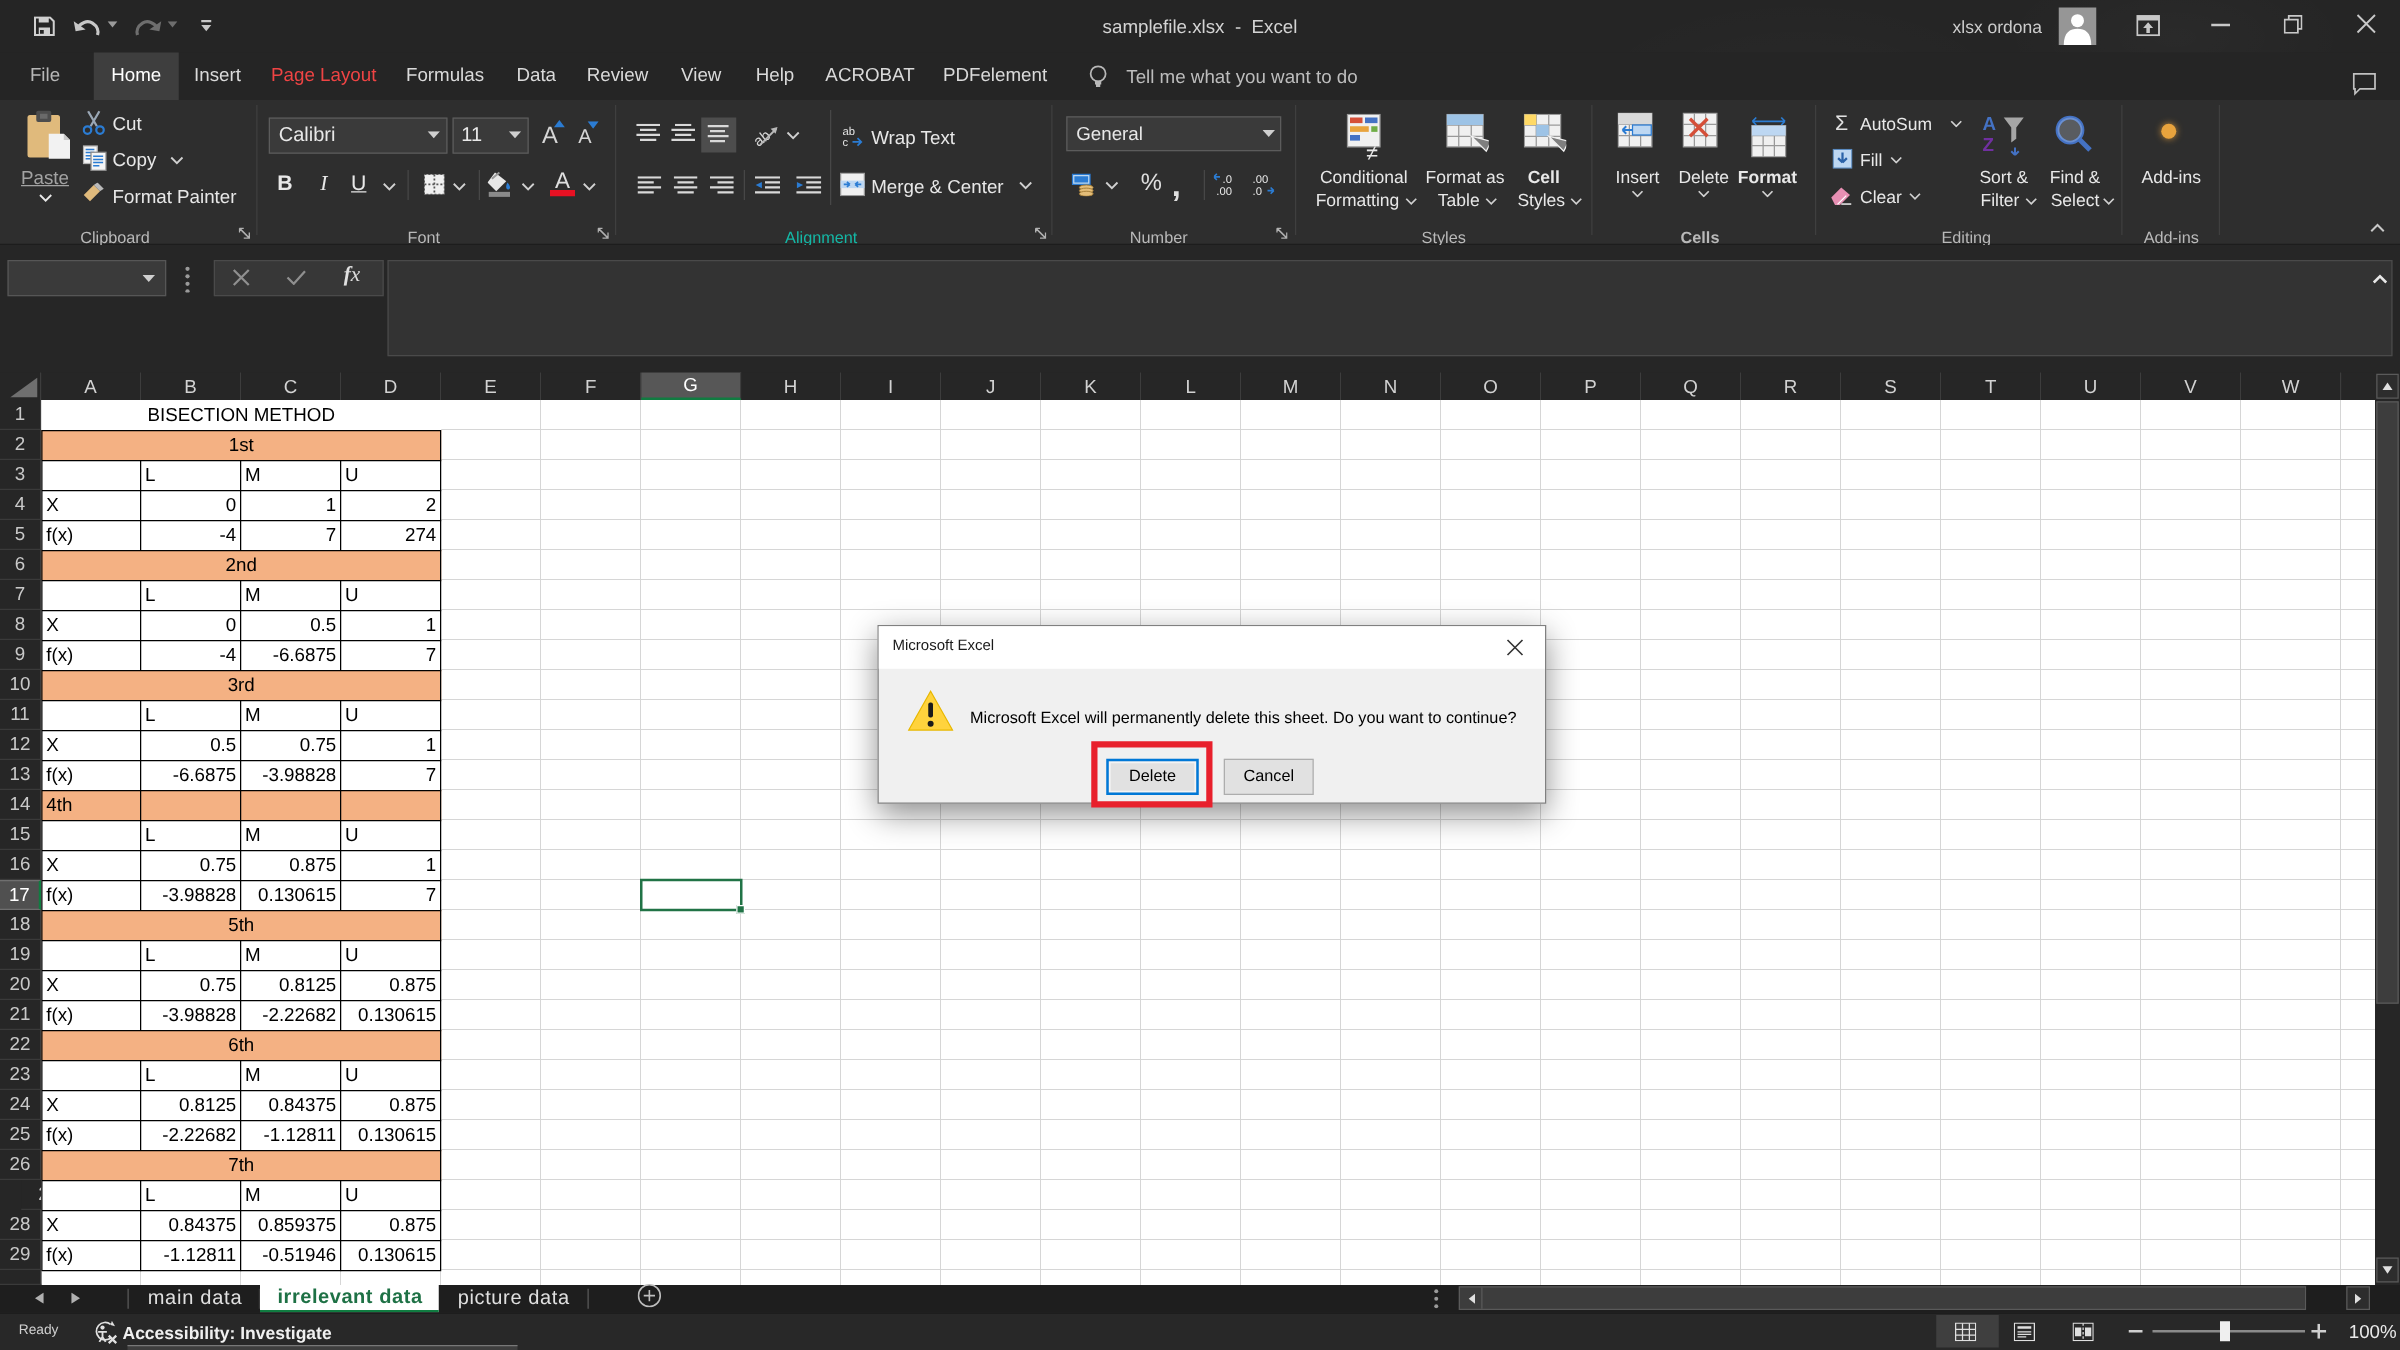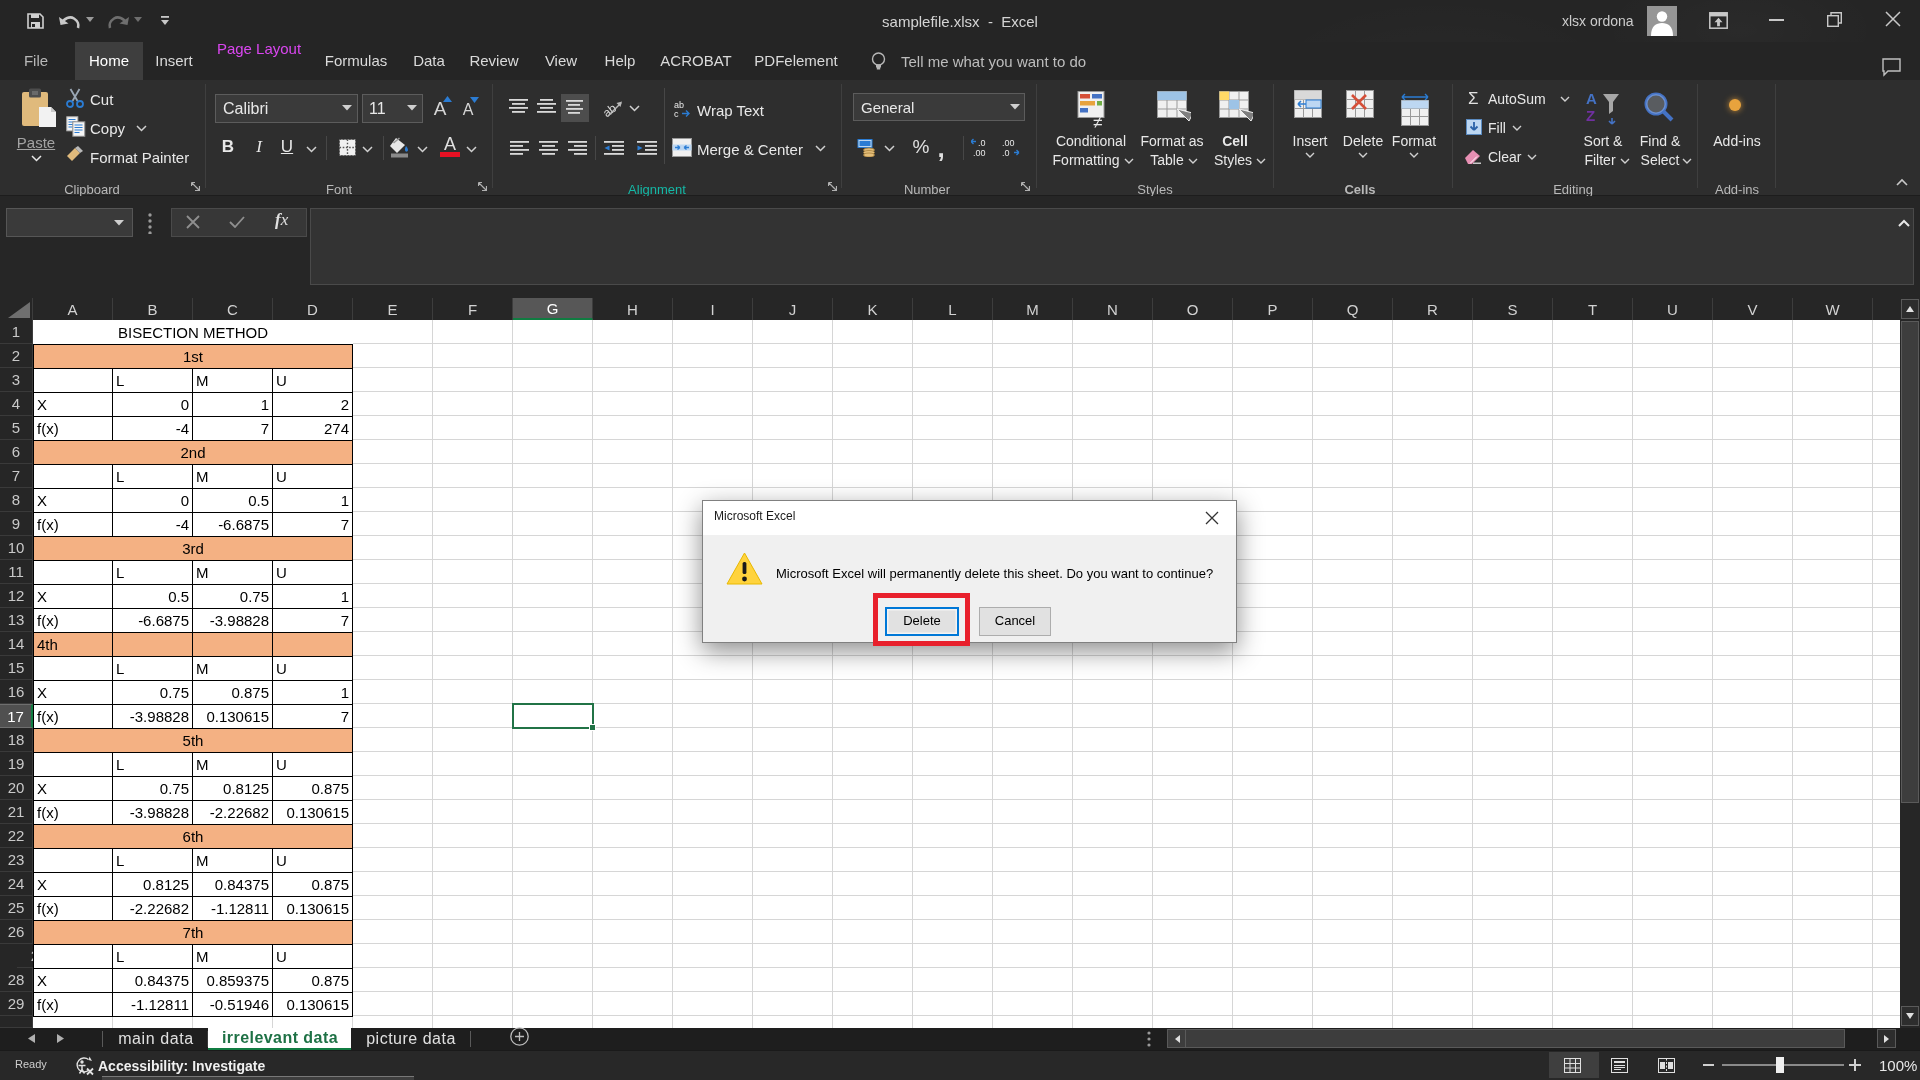--- a/index.html
+++ b/index.html
@@ -52,21 +52,21 @@
       <path d="M4 3.7 v-3 h10.3 v10.3 h-3" fill="none" stroke="#c8c8c8" stroke-width="1.4"></path>
     </svg>
 <svg class="ab" style="left:1885px;top:11px;" width="16" height="16" viewBox="0 0 16 16">
       <path d="M1 1 L15 15 M15 1 L1 15" stroke="#c8c8c8" stroke-width="1.5"></path>
     </svg>
 <div class="ab" style="left:0;top:42px;width:1920px;height:38px;background:#252525;"></div>
 <div class="ab" style="left:75px;top:42px;width:68px;height:38px;background:#3e3e3e;"></div>
 <div class="ab tx" style="left:36px;transform:translateX(-50%);top:52px;font-size:15px;color:#b8b8b8;font-weight:400;">File</div>
 <div class="ab tx" style="left:109px;transform:translateX(-50%);top:52px;font-size:15px;color:#ffffff;font-weight:400;">Home</div>
 <div class="ab tx" style="left:174px;transform:translateX(-50%);top:52px;font-size:15px;color:#dadada;font-weight:400;">Insert</div>
-<div class="ab tx" style="left:259px;transform:translateX(-50%);top:40px;font-size:15px;color:#d946ef;font-weight:400;">Page Layout</div>
+<div class="ab tx" style="left:259px;transform:translateX(-50%);top:52px;font-size:15px;color:#ef4444;font-weight:400;">Page Layout</div>
 <div class="ab tx" style="left:356px;transform:translateX(-50%);top:52px;font-size:15px;color:#dadada;font-weight:400;">Formulas</div>
 <div class="ab tx" style="left:429px;transform:translateX(-50%);top:52px;font-size:15px;color:#dadada;font-weight:400;">Data</div>
 <div class="ab tx" style="left:494px;transform:translateX(-50%);top:52px;font-size:15px;color:#dadada;font-weight:400;">Review</div>
 <div class="ab tx" style="left:561px;transform:translateX(-50%);top:52px;font-size:15px;color:#dadada;font-weight:400;">View</div>
 <div class="ab tx" style="left:620px;transform:translateX(-50%);top:52px;font-size:15px;color:#dadada;font-weight:400;">Help</div>
 <div class="ab tx" style="left:696px;transform:translateX(-50%);top:52px;font-size:15px;color:#dadada;font-weight:400;">ACROBAT</div>
 <div class="ab tx" style="left:796px;transform:translateX(-50%);top:52px;font-size:15px;color:#dadada;font-weight:400;">PDFelement</div>
 <svg class="ab" style="left:871px;top:52px;" width="15" height="20" viewBox="0 0 15 20">
       <circle cx="7.5" cy="7" r="6" fill="none" stroke="#b8b8b8" stroke-width="1.4"></circle>
       <path d="M5 12.5 h5 v3 h-5z M5.8 15.5 h3.4 v2 h-3.4z" fill="#b8b8b8"></path>
@@ -344,21 +344,21 @@
 <div class="ab tx" style="left:1363px;transform:translateX(-50%);top:133px;font-size:14px;color:#e8e8e8;font-weight:400;">Delete</div>
 <svg class="ab" style="left:1358px;top:152px;" width="10" height="6" viewBox="0 0 10 6">
       <path d="M1 1 l4 4 L9 1" stroke="#d0d0d0" stroke-width="1.4" fill="none"></path>
     </svg>
 <svg class="ab" style="left:1398px;top:88px;" width="36" height="38" viewBox="0 0 36 38">
       <path d="M4 9 h26 M4 9 l3-3 M4 9 l3 3 M30 9 l-3-3 M30 9 l-3 3" stroke="#2b7cd3" stroke-width="1.4" fill="none"></path>
       <rect x="3.5" y="12.5" width="27" height="25" fill="#f0f0f0" stroke="#999"></rect>
       <path d="M3.5 20.5 h27 M3.5 28.5 h27 M12.5 12.5 v25 M21.5 12.5 v25" stroke="#999"></path>
       <rect x="3.5" y="12.5" width="27" height="8" fill="#bdd7f2"></rect>
     </svg>
-<div class="ab tx" style="left:1414px;transform:translateX(-50%);top:133px;font-size:14px;color:#e8e8e8;font-weight:400;text-align:right;">Format</div>
+<div class="ab tx" style="left:1414px;transform:translateX(-50%);top:133px;font-size:14px;color:#e8e8e8;font-weight:700;text-align:right;">Format</div>
 <svg class="ab" style="left:1409px;top:152px;" width="10" height="6" viewBox="0 0 10 6">
       <path d="M1 1 l4 4 L9 1" stroke="#d0d0d0" stroke-width="1.4" fill="none"></path>
     </svg>
 <div class="ab tx" style="left:1468px;top:89px;font-size:17px;color:#e0e0e0;font-weight:400;">Σ</div>
 <div class="ab tx" style="left:1488px;top:91px;font-size:14px;color:#e8e8e8;font-weight:400;">AutoSum</div>
 <svg class="ab" style="left:1560px;top:96px;" width="10" height="6" viewBox="0 0 10 6">
       <path d="M1 1 l4 4 L9 1" stroke="#d0d0d0" stroke-width="1.4" fill="none"></path>
     </svg>
 <svg class="ab" style="left:1466px;top:119px;" width="16" height="16" viewBox="0 0 16 16">
       <rect x="0.5" y="0.5" width="15" height="15" fill="#bdd7f2" stroke="#5a8ac0"></rect>

